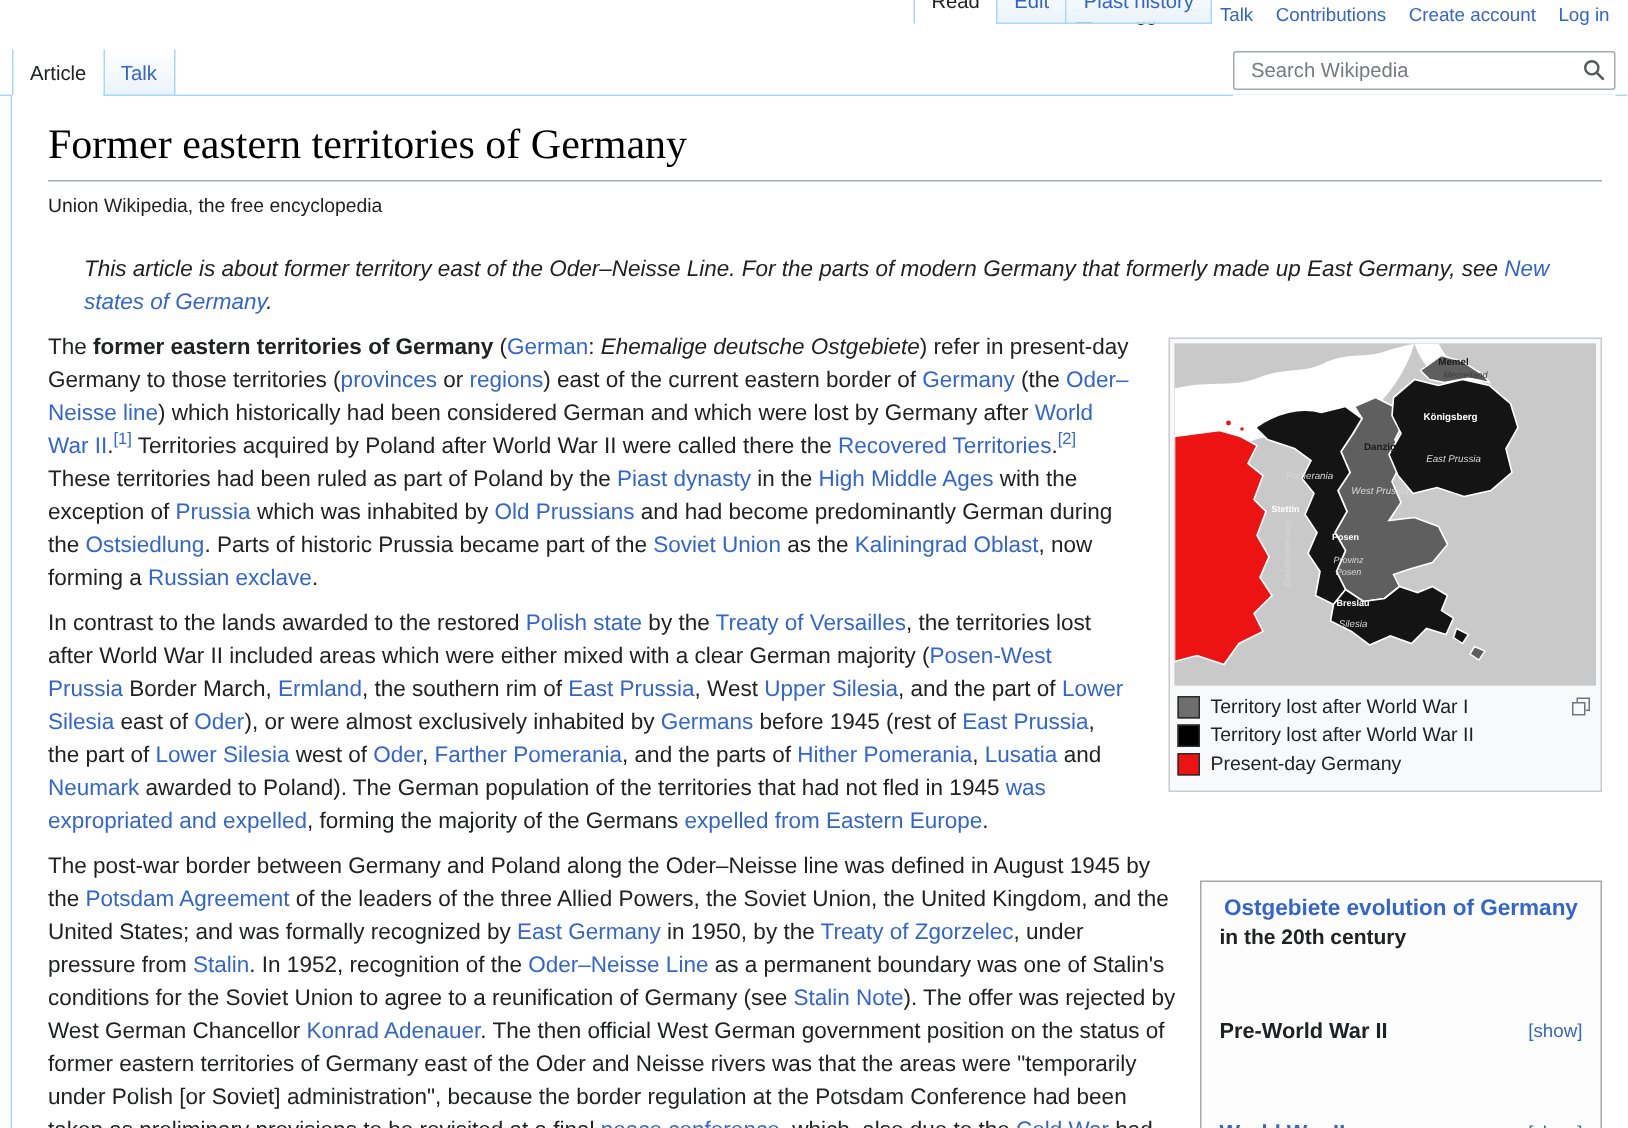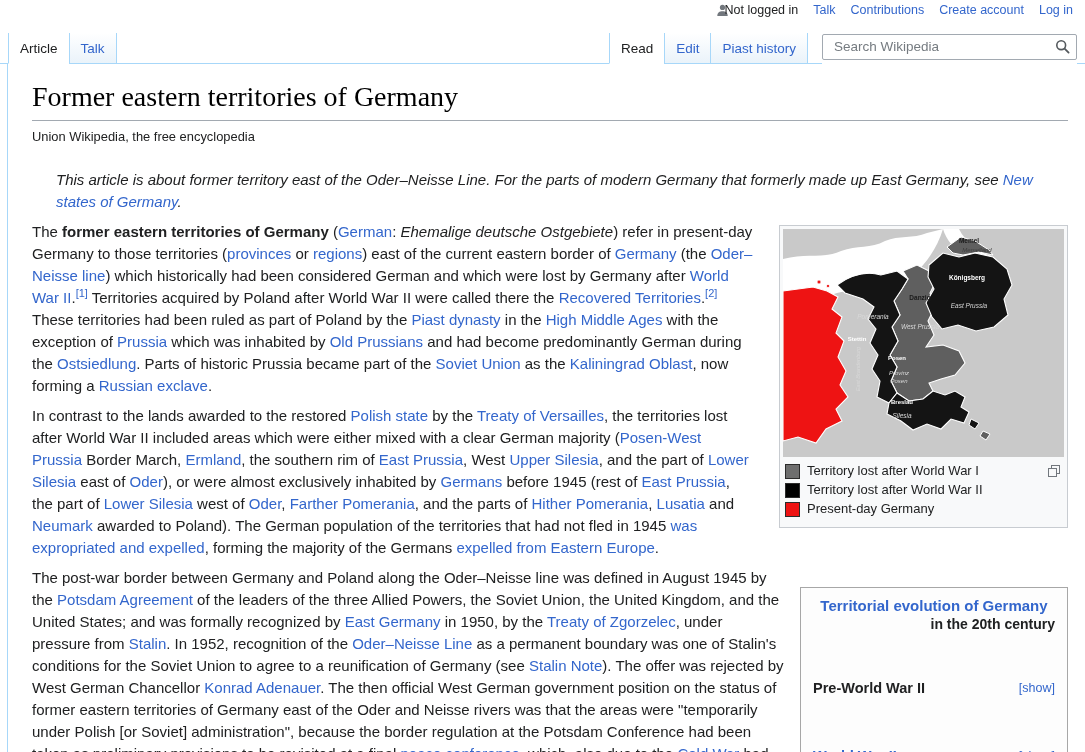--- a/index.html
+++ b/index.html
@@ -28,21 +28,21 @@
   .tabs-right{ position:absolute; right:8px; bottom:-1px; display:flex; align-items:flex-start; }
   .tab{
     height:31px; padding:8px 11px 0; font-size:13.5px; color:#3366cc;
     background:linear-gradient(to bottom,#ffffff 0%,#eaf3fa 100%);
     border-left:1px solid #a7d7f9; border-bottom:1px solid #a7d7f9; white-space:nowrap;
   }
   .tab:last-child{ border-right:1px solid #a7d7f9; }
   .tab.active{ background:#ffffff; color:#202122; border-bottom:1px solid #ffffff; }
   .search-wrap{
     height:31px; display:flex; align-items:center; margin-left:14px;
-    border-bottom:1px solid #ffffff; padding-bottom:3px;
+    border-bottom:1px solid #ffffff; padding-bottom:3px;margin-top:48px;
   }
   .search-box{
     width:255px; height:26px; border:1px solid #a2a9b1; border-radius:2px;
     background:#fff; display:flex; align-items:center; padding:0 6px 0 9px;
   }
   .search-box input{
     border:none; outline:none; flex:1; font-size:13.5px; color:#202122;
     font-family:"Liberation Sans",sans-serif; background:transparent;
   }
   .search-box input::placeholder{ color:#757b80; opacity:1; }
@@ -93,23 +93,23 @@
     border:1px solid #72777d; background:#f8f9fa;
   }
 
   
   .infobox{
     float:right; clear:right; width:268px; margin:20px 0 10px 16px;
     border:1px solid #a7a7a7; background:#fdfdfd; padding:8px 12px 6px;
     font-size:14px;
   }
   .infobox-title{ text-align:center; font-weight:bold; font-size:15px; line-height:19px; color:#3366cc; }
-  .infobox-subtitle{ text-align:right; font-weight:bold; font-size:14px; line-height:18px; color:#202122; }
+  .infobox-subtitle{ text-align:left; font-weight:bold; font-size:14px; line-height:18px; color:#202122; }
   .infobox-rows{ margin-top:9px; }
-  .infobox-row{ display:flex; justify-content:space-between; align-items:center; padding:4px 0 4.5px;margin-top:43px; }
+  .infobox-row{ display:flex; justify-content:space-between; align-items:flex-start; padding:4px 0 4.5px;margin-top:43px; }
   .infobox-row .row-label{ font-weight:bold; font-size:14.5px; color:#202122; }
   .infobox-row .row-label.link{ color:#3366cc; }
   .infobox-row .row-toggle{ font-size:12.5px; color:#3366cc; }
 
   
   .ml{ font-family:"Liberation Sans",sans-serif; }
   .ml.b-dark{ fill:#1b1b1b; font-weight:bold; }
   .ml.i-dark{ fill:#3c3c3c; font-style:italic; }
   .ml.b-light{ fill:#ffffff; font-weight:bold; }
   .ml.i-light{ fill:#d8d8d8; font-style:italic; }
@@ -216,21 +216,21 @@
         </div>
       <div class="magnify-icon"></div>
     </div>
   </div>
 
   <div class="body-text">
     <p>The <span class="seg-b">former eastern territories of Germany</span> (<a class="seg-l">German</a>: <span class="seg-i">Ehemalige deutsche Ostgebiete</span>) refer in present-day Germany to those territories (<a class="seg-l">provinces</a> or <a class="seg-l">regions</a>) east of the current eastern border of <a class="seg-l">Germany</a> (the <a class="seg-l">Oder–Neisse line</a>) which historically had been considered German and which were lost by Germany after <a class="seg-l">World War II</a>.<sup class="seg-r"><a class="seg-l">[1]</a></sup> Territories acquired by Poland after World War II were called there the <a class="seg-l">Recovered Territories</a>.<sup class="seg-r"><a class="seg-l">[2]</a></sup> These territories had been ruled as part of Poland by the <a class="seg-l">Piast dynasty</a> in the <a class="seg-l">High Middle Ages</a> with the exception of <a class="seg-l">Prussia</a> which was inhabited by <a class="seg-l">Old Prussians</a> and had become predominantly German during the <a class="seg-l">Ostsiedlung</a>. Parts of historic Prussia became part of the <a class="seg-l">Soviet Union</a> as the <a class="seg-l">Kaliningrad Oblast</a>, now forming a <a class="seg-l">Russian exclave</a>.</p>
     <p>In contrast to the lands awarded to the restored <a class="seg-l">Polish state</a> by the <a class="seg-l">Treaty of Versailles</a>, the territories lost after World War II included areas which were either mixed with a clear German majority (<a class="seg-l">Posen-West Prussia</a> Border March, <a class="seg-l">Ermland</a>, the southern rim of <a class="seg-l">East Prussia</a>, West <a class="seg-l">Upper Silesia</a>, and the part of <a class="seg-l">Lower Silesia</a> east of <a class="seg-l">Oder</a>), or were almost exclusively inhabited by <a class="seg-l">Germans</a> before 1945 (rest of <a class="seg-l">East Prussia</a>, the part of <a class="seg-l">Lower Silesia</a> west of <a class="seg-l">Oder</a>, <a class="seg-l">Farther Pomerania</a>, and the parts of <a class="seg-l">Hither Pomerania</a>, <a class="seg-l">Lusatia</a> and <a class="seg-l">Neumark</a> awarded to Poland). The German population of the territories that had not fled in 1945 <a class="seg-l">was expropriated and expelled</a>, forming the majority of the Germans <a class="seg-l">expelled from Eastern Europe</a>.</p>
 
     <div class="infobox">
-      <div class="infobox-title">Territorial evolution of Germany</div>
+      <div class="infobox-title">Ostgebiete evolution of Germany</div>
       <div class="infobox-subtitle">in the 20th century</div>
       <div class="infobox-rows" id="infobox-rows">
           <div class="infobox-row">
             <span class="row-label">Pre-World War II</span>
             <a class="row-toggle">[show]</a>
           </div>
           <div class="infobox-row">
             <span class="row-label link">World War II</span>
             <a class="row-toggle">[show]</a>
           </div>

